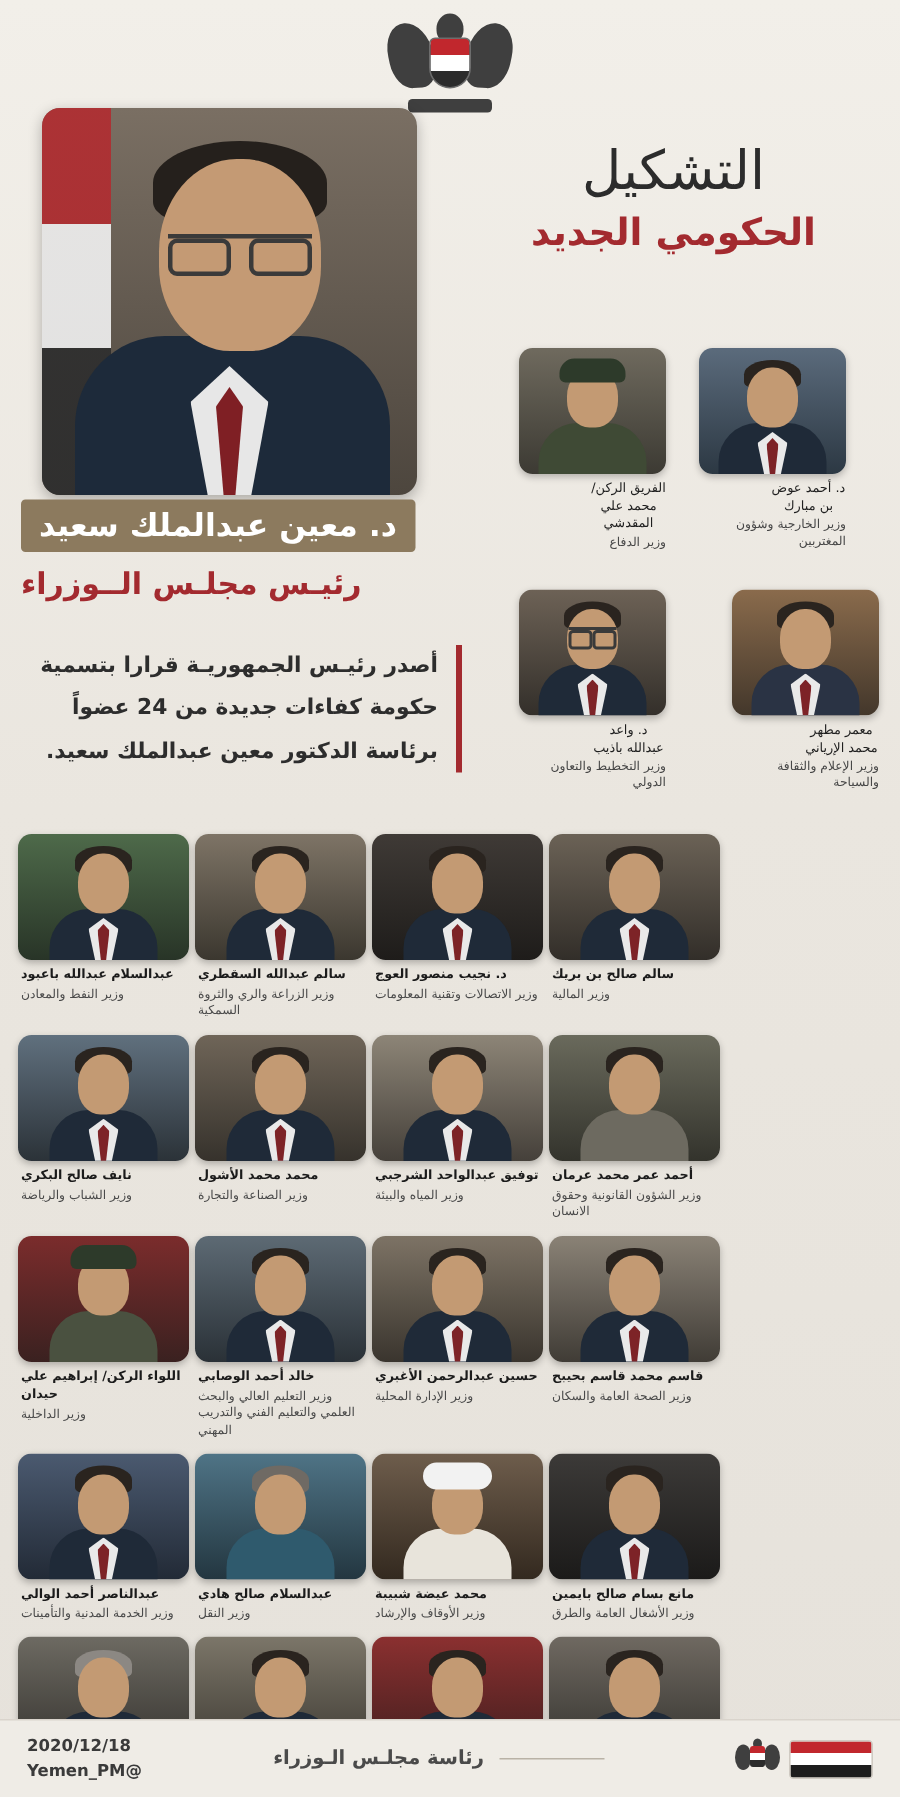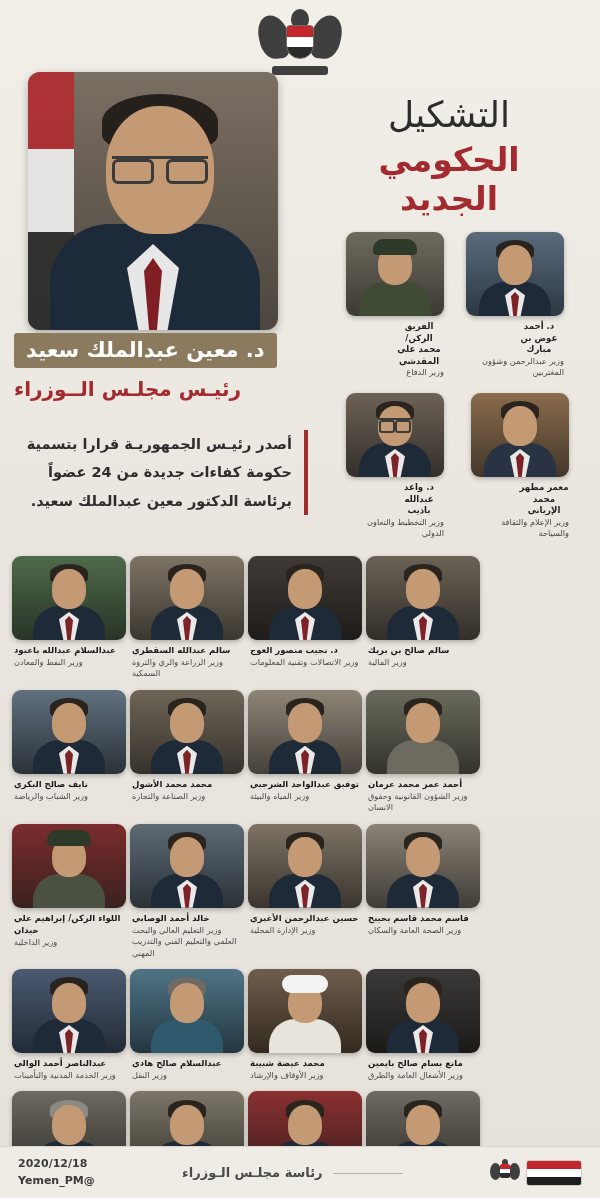--- a/index.html
+++ b/index.html
@@ -49,21 +49,21 @@
   }
   
   .headline {
     position: absolute; right: 26px; top: 96px; width: 250px; text-align: center;
   }
   .headline .l1 {
     font-size: 36px; font-weight: normal; color: #2c2c2c; letter-spacing: -1px;
     line-height: 1.05;
   }
   .headline .l2 {
-    font-size: 33px; font-weight: bold; color: #a32a2f; margin-top: 6px;
+    font-size: 25px; font-weight: bold; color: #a32a2f; margin-top: 6px;
   }
   
   .pm-photo {
     position: absolute; left: 28px; top: 72px; width: 250px; height: 258px;
     border-radius: 12px; overflow: hidden;
     background: linear-gradient(180deg,#7a6f63,#4d463e);
     box-shadow: 0 3px 9px rgba(0,0,0,.28);
   }
   .pm-photo .flagbar {
     position: absolute; left: 0; top: 0; width: 46px; height: 100%;
@@ -124,21 +124,21 @@
   }
   
   .top-card {
     position: absolute; width: 98px;
   }
   .top-card .thumb {
     width: 98px; height: 84px; border-radius: 9px; overflow: hidden;
     position: relative; box-shadow: 0 2px 5px rgba(0,0,0,.25);
   }
   .top-card .cap { margin-top: 5px; text-align: center; }
-  .top-card .cap .nm { font-size: 8.6px; font-weight: bold; color: #1f1f1f; line-height: 1.35; margin-left: 48px; }
+  .top-card .cap .nm { font-size: 8.6px; font-weight: normal; color: #1f1f1f; line-height: 1.35; margin-left: 48px; }
   .top-card .cap .ps { font-size: 8.2px; color: #474747; line-height: 1.35; text-align: right; }
   
   .grid {
     position: absolute; left: 10px; top: 556px; width: 580px;
     display: flex; flex-direction: row-reverse; flex-wrap: wrap;
     justify-content: flex-start;
   }
   .cell { width: 114px; margin: 0 2px 10px 2px; }
   .cell .thumb {
     width: 114px; height: 84px; border-radius: 9px; overflow: hidden;
@@ -260,21 +260,21 @@
           <div class="bg" style="background:linear-gradient(180deg,#5b6b7c,#2c3843)"></div>
         <div class="bd"></div>
           <div class="sh"></div>
           <div class="ti"></div>
         <div class="hr"></div>
           <div class="hd"></div>
         </div>
     </div>
     <div class="cap">
       <div class="nm">د. أحمد عوض بن مبارك</div>
-      <div class="ps">وزير عبدالرحمن وشؤون المغتربين</div>
+      <div class="ps">وزير الخارجية وشؤون المغتربين</div>
     </div>
   </div>
 
   <div class="top-card" style="right:156px; top:393px;">
     <div class="thumb">
       <div class="ph">
           <div class="bg" style="background:linear-gradient(180deg,#6d6256,#332f2a)"></div>
         <div class="bd"></div>
           <div class="sh"></div>
           <div class="ti"></div>
@@ -282,21 +282,21 @@
           <div class="hd"></div>
           <div class="glass"></div>
         </div>
     </div>
     <div class="cap">
       <div class="nm">د. واعد عبدالله باذيب</div>
       <div class="ps">وزير التخطيط والتعاون الدولي</div>
     </div>
   </div>
 
-  <div class="top-card" style="right:31px; top:393px;">
+  <div class="top-card" style="right:14px; top:393px;">
     <div class="thumb">
       <div class="ph">
           <div class="bg" style="background:linear-gradient(180deg,#8a6b4c,#43372b)"></div>
         <div class="bd" style="background:#2a3344"></div>
           <div class="sh"></div>
           <div class="ti"></div>
         <div class="hr"></div>
           <div class="hd"></div>
         </div>
     </div>

